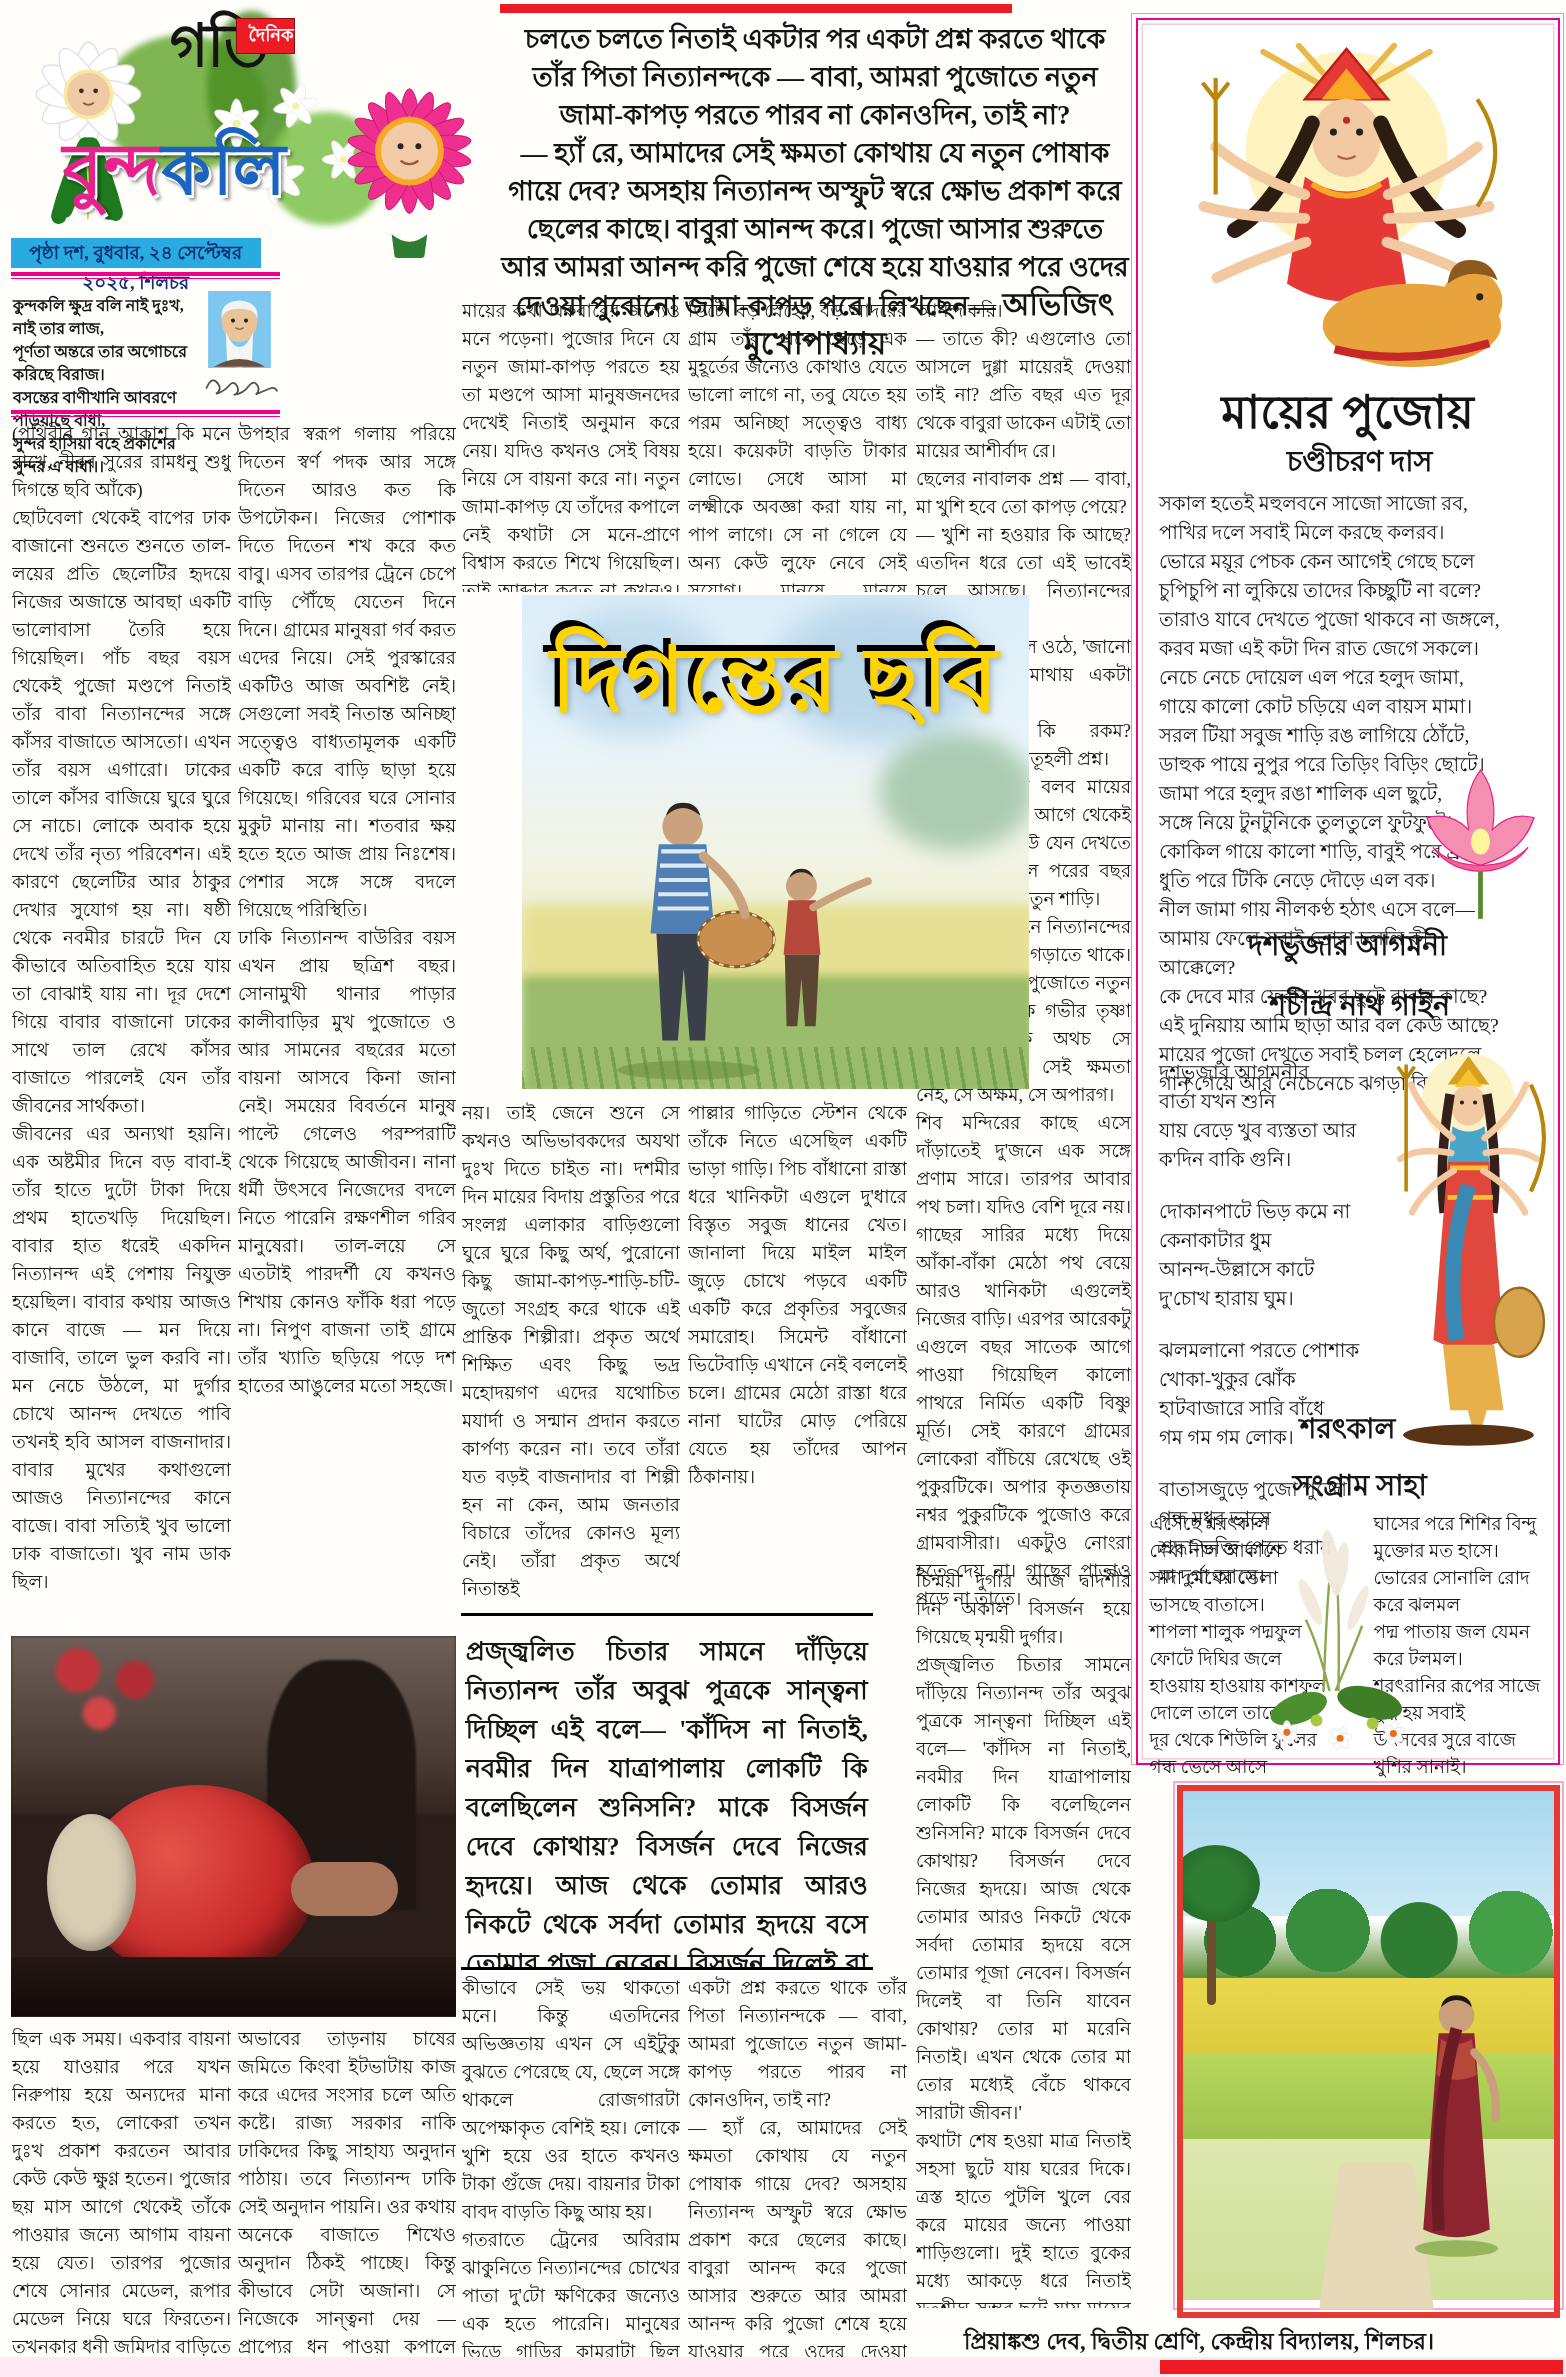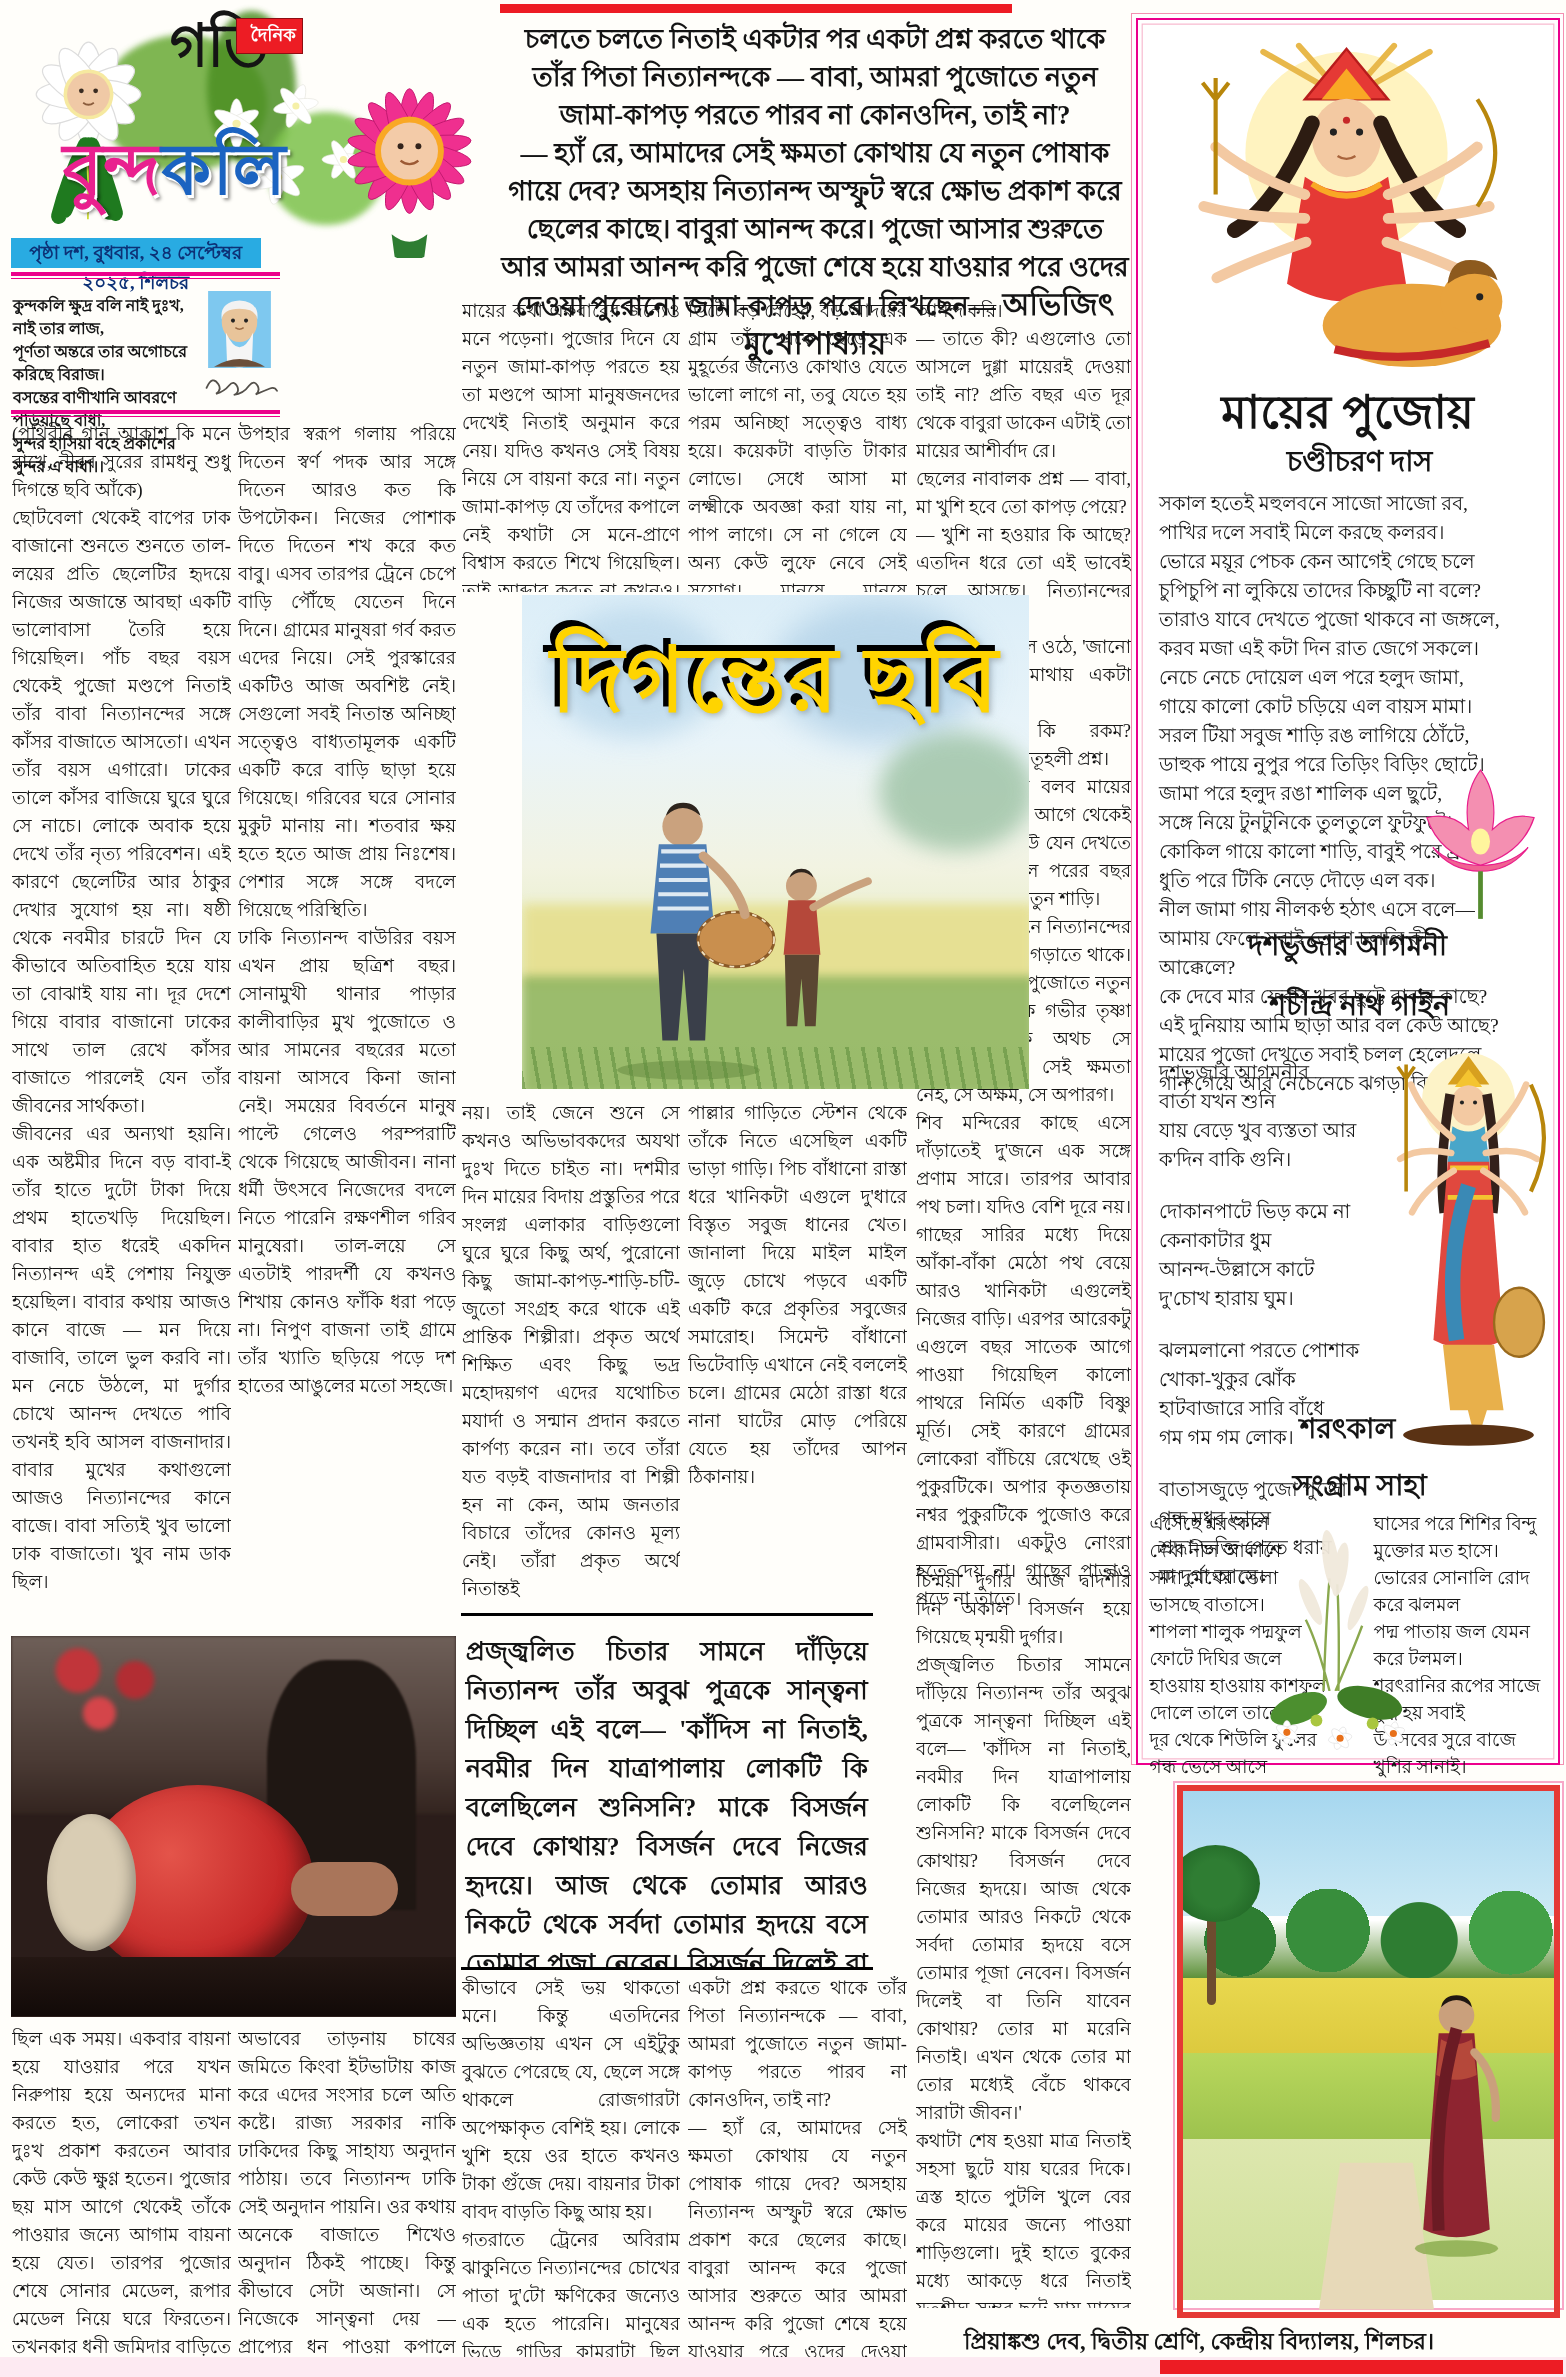--- a/index.html
+++ b/index.html
@@ -5,22 +5,22 @@
   html,body{margin:0;padding:0;background:#e8e8e8;}
   #page{position:relative;width:1567px;height:2377px;background:#fffefa;overflow:hidden;
         font-family:"Liberation Serif","DejaVu Serif",serif;color:#141414;}
   .abs{position:absolute;}
   .prelines{white-space:pre-line;}
   .bodytext{font-size:18.4px;line-height:28px;text-align:justify;}
   .rule-mag{background:#ec008c;height:3.6px;}
   .rule-mag2{background:#ec008c;height:1.2px;}
   
   .mh-gati{font-size:59px;font-weight:900;letter-spacing:-1.2px;}
-  .mh-dainik{background:#ed1c24;color:#fff;font-weight:900;font-size:18px;text-align:center;
-             line-height:33px;border:1.8px solid #8e0e12;padding-left:8px;}
+  .mh-dainik{background:#ed1c24;color:#fff;font-weight:900;font-size:18px;text-align:right;
+             line-height:33px;border:1.8px solid #8e0e12;}
   .mh-title{font-weight:900;font-size:71px;letter-spacing:1.2px;
             text-shadow:2.4px 3px 0 #ffffff,4.2px 4.8px 3.6px rgba(0,0,0,.45);}
   .mh-title .p1{color:#e9218f;} .mh-title .p2{color:#1b63c1;}
   .mh-datebar{background:#29abe2;color:#0d3176;font-weight:900;font-size:18.4px;
               text-align:center;line-height:30px;}
   .leafblob{background:#69aa35;border-radius:50%;filter:blur(3px);opacity:.85;}
   
   .lede{font-size:27px;line-height:38px;font-weight:700;text-align:center;}
   .lede .author{font-size:31px;font-weight:900;}
   .redbar{background:#ed1c24;}

